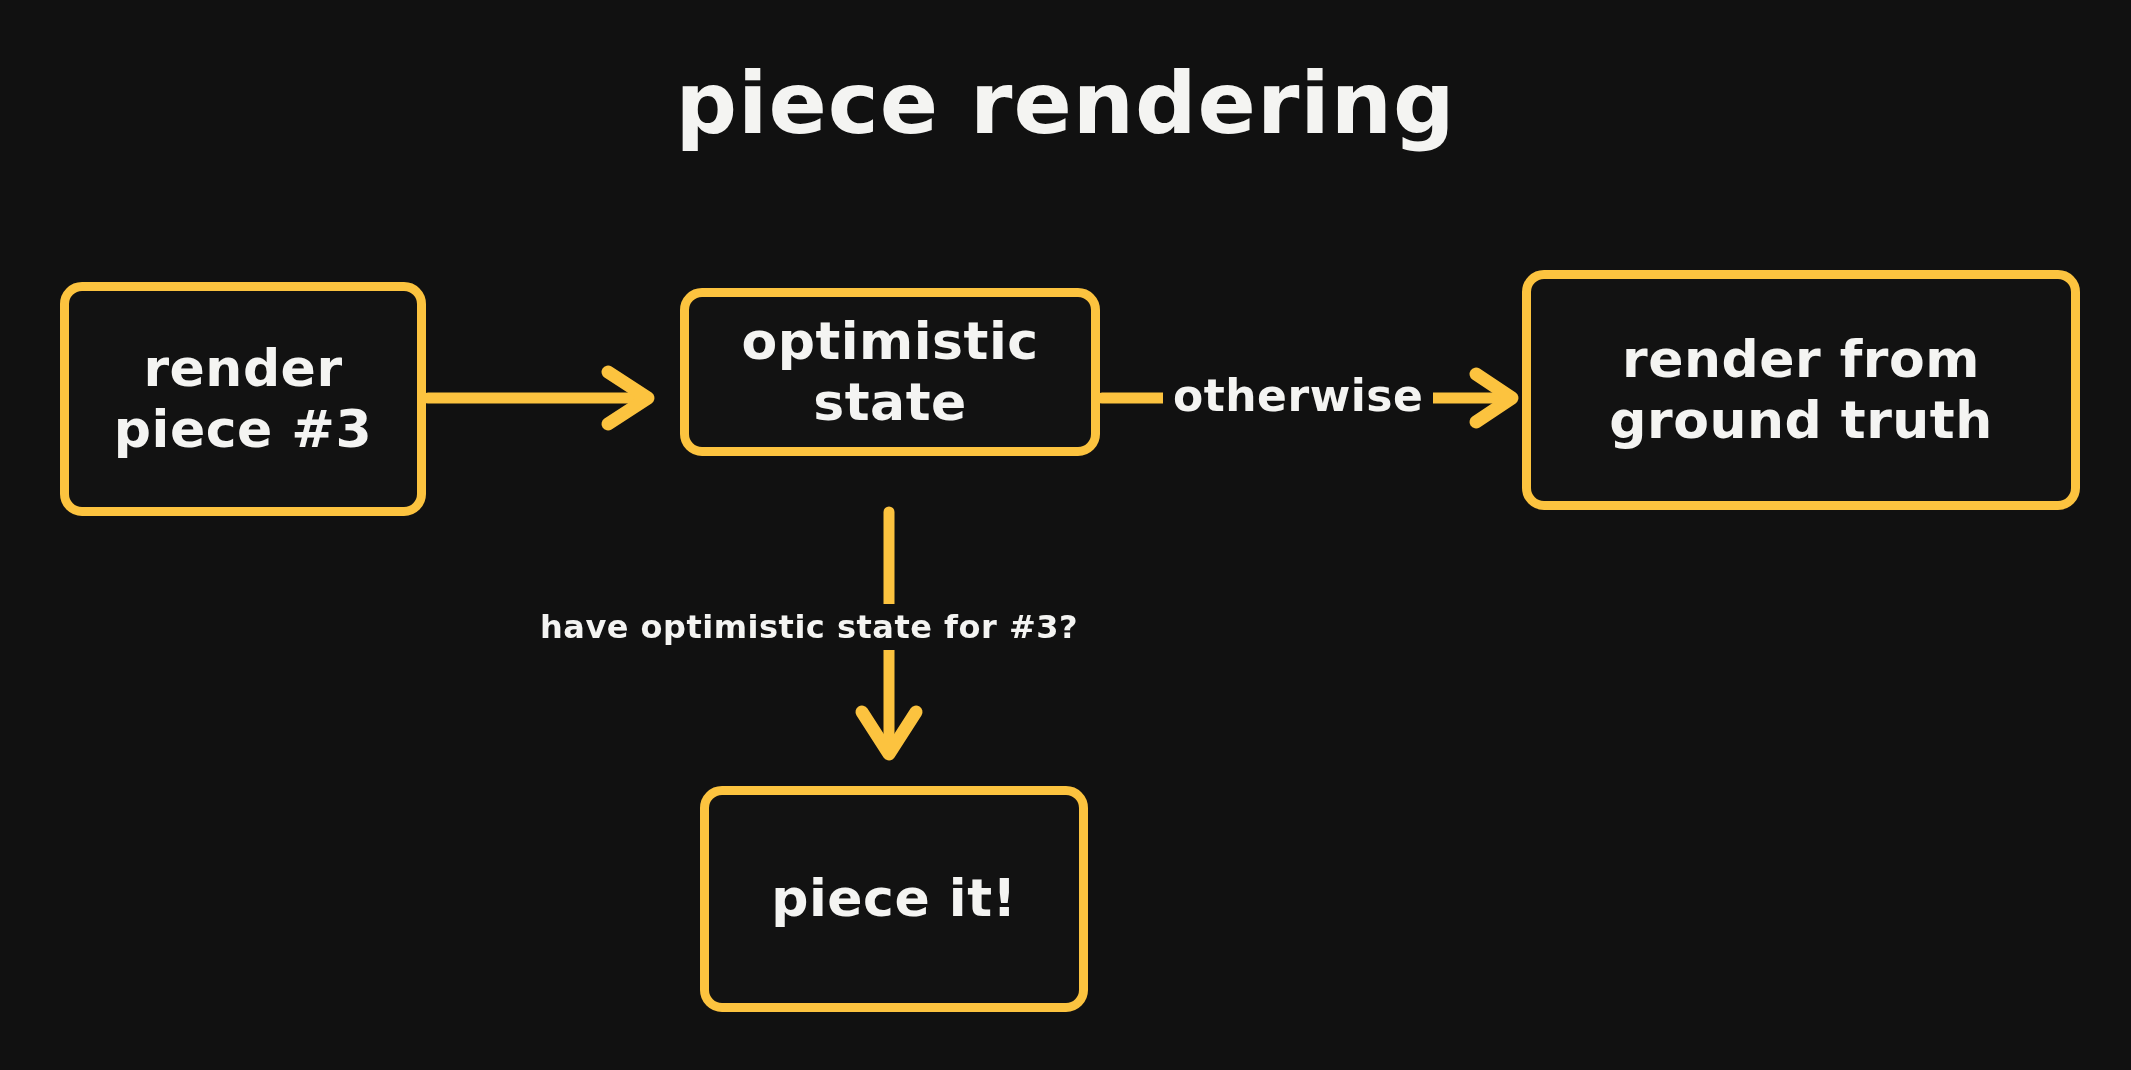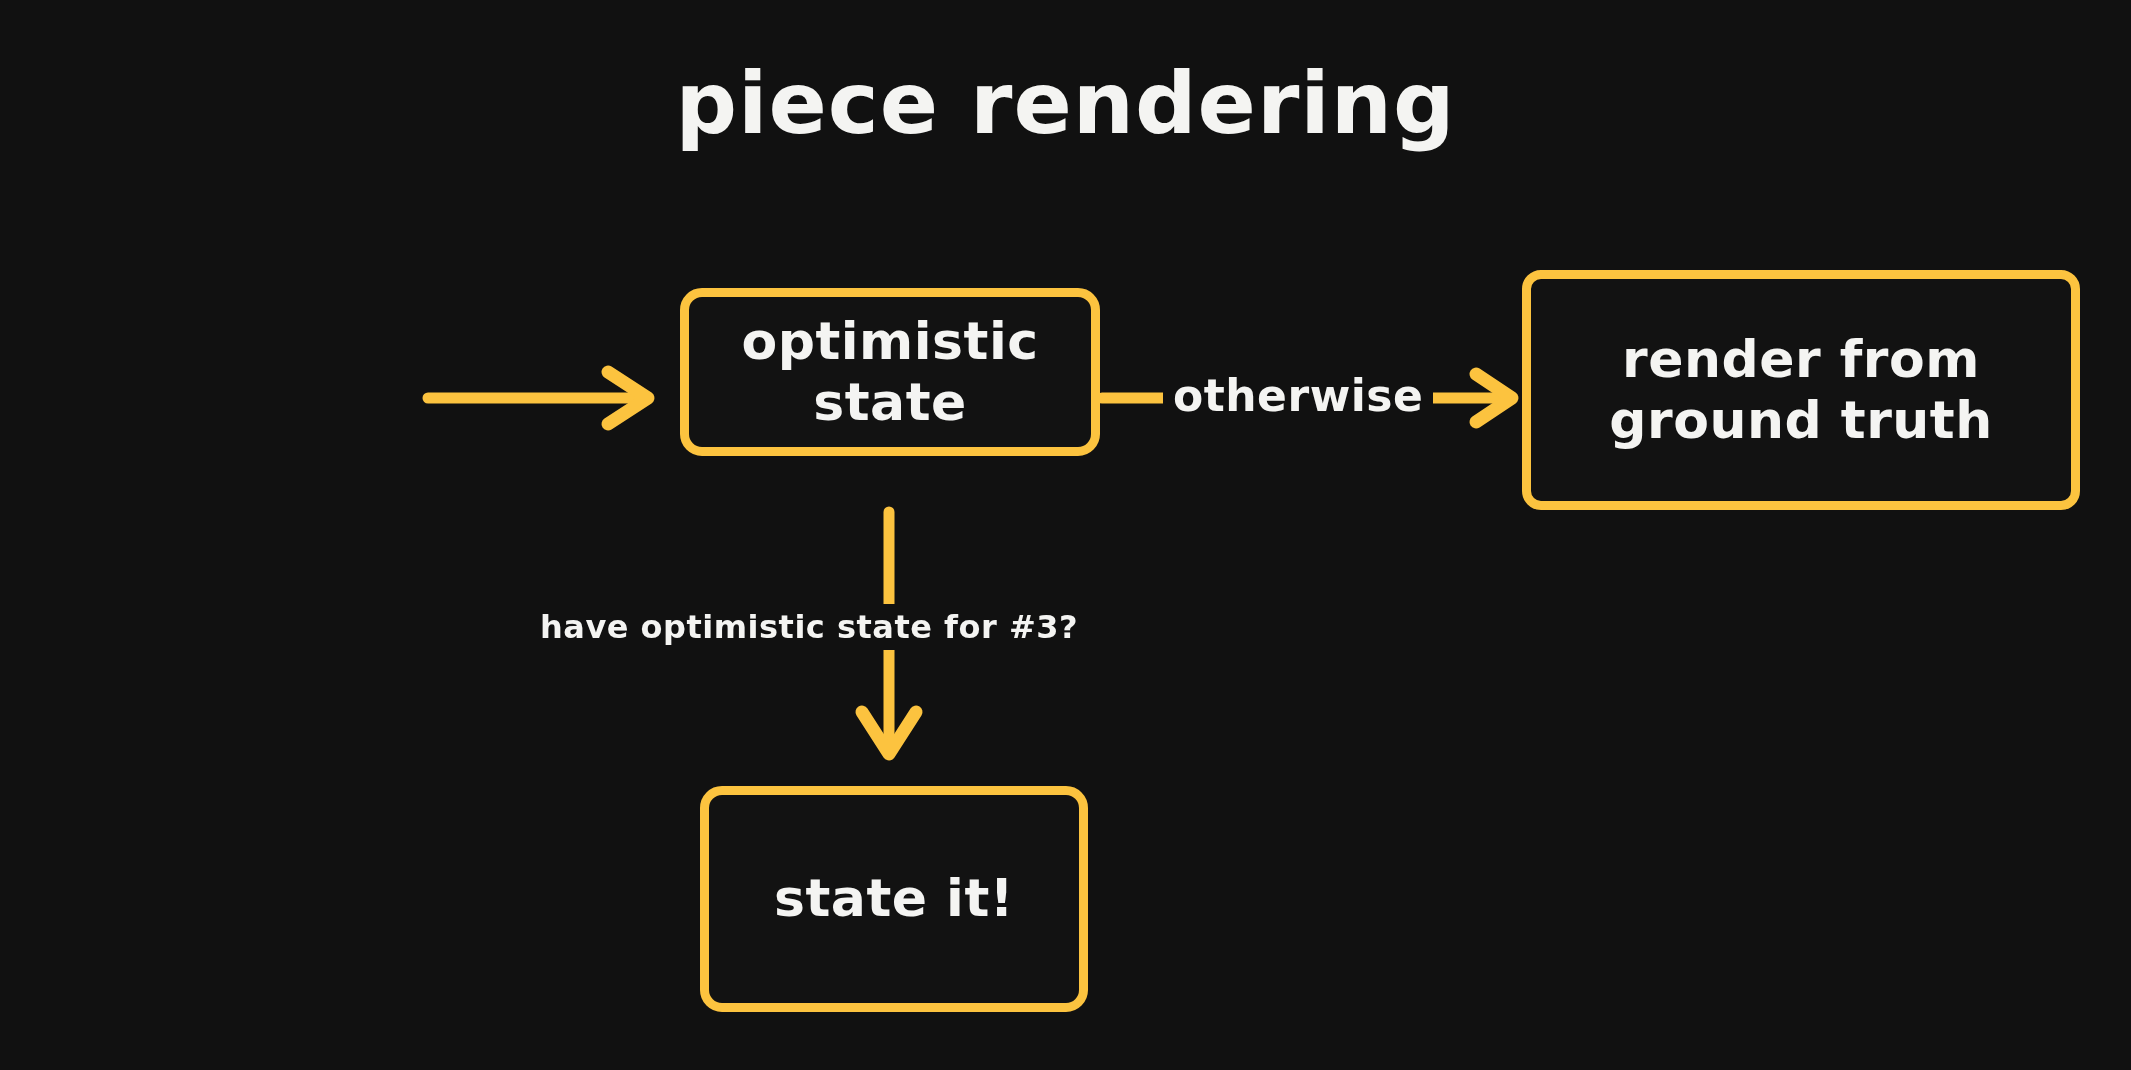--- a/index.html
+++ b/index.html
@@ -50,21 +50,21 @@
     font-size: 54px;
     font-weight: 700;
     line-height: 1.18;
     letter-spacing: 0.5px;
     padding: 0 14px;
     white-space: pre-line;
   }
 
   #node-render-piece   { left: 60px;   top: 282px; width: 366px; height: 234px; }
   #node-optimistic     { left: 680px;  top: 288px; width: 420px; height: 168px; }
-  #node-ground-truth   { left: 1522px; top: 270px; width: 558px; height: 240px; border-radius: 19px; }
+  #node-ground-truth   { left: 1522px; top: 270px; width: 558px; height: 240px; }
   #node-render-it      { left: 700px;  top: 786px; width: 388px; height: 226px; }
 
   #node-render-piece .node-label { font-size: 52px; }
   #node-optimistic   .node-label { font-size: 52px; }
   #node-ground-truth .node-label { font-size: 52px; }
   #node-render-it    .node-label { font-size: 52px; }
 
   
   #edges {
     position: absolute;
@@ -120,28 +120,32 @@
     <g>
       <path d="M 889 512 L 889 742" stroke="#FCC33F" stroke-width="11" fill="none" stroke-linecap="round"></path>
       <path d="M 862 712 L 889 754 L 916 712" stroke="#FCC33F" stroke-width="13" fill="none" stroke-linecap="round" stroke-linejoin="round"></path>
     </g>
   </svg>
 
   <div class="edge-label" id="edge-label-otherwise" style="color: rgb(244, 244, 242); background: rgb(17, 17, 17);">otherwise</div>
 
   <div class="edge-label" id="edge-label-have-optimistic" style="color: rgb(244, 244, 242); background: rgb(17, 17, 17);">have optimistic state for #3?</div>
 
+  <div class="node" id="node-render-piece">
+    <div class="node-label" style="color: rgb(244, 244, 242);">render
+piece #3</div>
+  </div>
 
   <div class="node" id="node-optimistic">
     <div class="node-label" style="color: rgb(244, 244, 242);">optimistic
 state</div>
   </div>
 
   <div class="node" id="node-ground-truth">
     <div class="node-label" style="color: rgb(244, 244, 242);">render from
 ground truth</div>
   </div>
 
   <div class="node" id="node-render-it">
-    <div class="node-label" style="color: rgb(244, 244, 242);">state it!</div>
+    <div class="node-label" style="color: rgb(244, 244, 242);">piece it!</div>
   </div>
 
 </div>
 
 </body></html>

